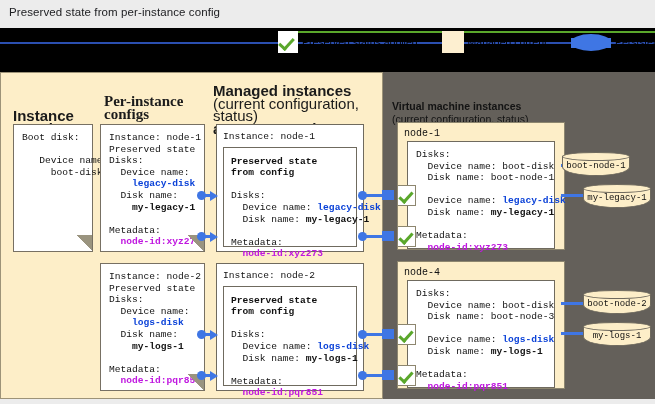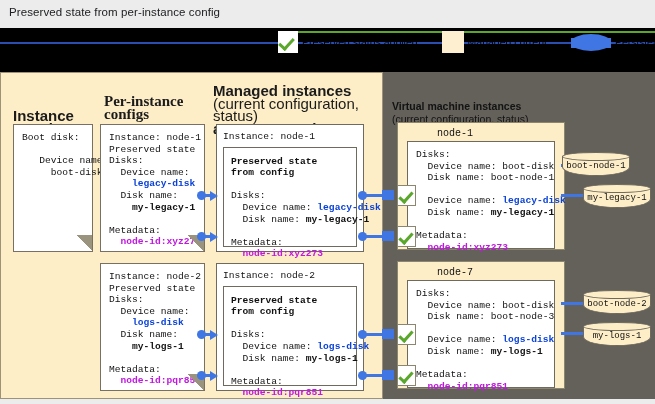--- a/index.html
+++ b/index.html
@@ -48,21 +48,21 @@
   .card{position:absolute;background:#fff;border:1px solid #6f6a5e;box-sizing:border-box;
         font-family:"Liberation Mono",monospace;font-size:9.6px;line-height:11.6px;
         color:#111;padding:7px 8px;white-space:pre;}
   .inner{border:1px solid #6f6a5e;background:#fff;box-sizing:border-box;
          padding:8px 7px;margin-top:4px;white-space:pre;}
 
   
   .nodegrp{position:absolute;background:#fdeec8;border:1px solid #8d866f;
            box-sizing:border-box;}
   .nodegrp .nlabel{font-family:"Liberation Mono",monospace;font-size:10px;color:#111;
-           padding:5px 0 2px 6px;margin-left:33px;}
+           padding:5px 0 2px 6px;}
   .nodegrp .ncard{margin:0 9px 8px 9px;background:#fff;border:1px solid #6f6a5e;
            font-family:"Liberation Mono",monospace;font-size:9.6px;line-height:11.6px;
            color:#111;padding:7px 8px;white-space:pre;}
 
   .b{font-weight:bold;}
   .blue{color:#0b42d8;font-weight:bold;}
   .mag{color:#c018e0;font-weight:bold;}
 
   
   .dot{position:absolute;width:9px;height:9px;border-radius:50%;background:#3f76e4;}
@@ -213,21 +213,21 @@
 from config</span>
 
 <span>Disks:</span>
 <span>  Device name: </span><span class="blue">logs-disk</span>
 <span>  Disk name: </span><span class="b">my-logs-1</span>
 
 <span>Metadata:</span>
 <span class="mag">  node-id:pqr851</span></div></div>
 
 <div class="nodegrp" style="left:397px;top:261px;width:168px;height:128px;">
-  <div class="nlabel">node-7</div>
+  <div class="nlabel">node-4</div>
   <div class="ncard" style="height:92px;"><span>Disks:</span>
 <span>  Device name: boot-disk</span>
 <span>  Disk name: boot-node-3</span>
 
 <span>  Device name: </span><span class="blue">logs-disk</span>
 <span>  Disk name: </span><span class="b">my-logs-1</span>
 
 <span>Metadata:</span>
 <span class="mag">  node-id:pqr851</span></div>
 </div>

